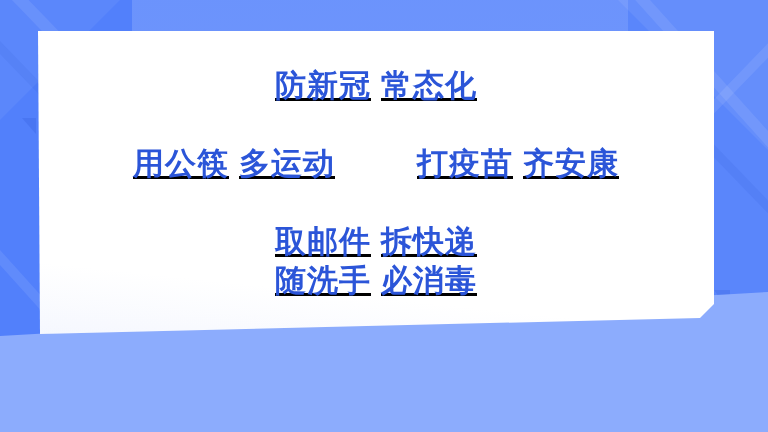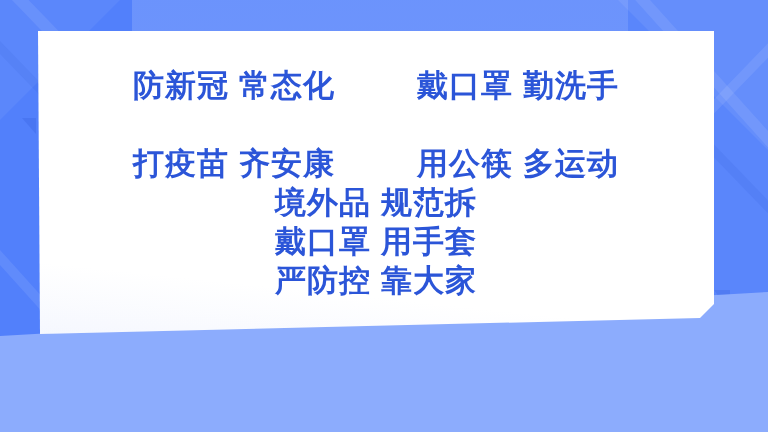--- a/index.html
+++ b/index.html
@@ -106,20 +106,21 @@
     display: flex;
     flex-direction: column;
     gap: 0;
   }
   .slogan-row {
     height: 39px;
     display: flex;
     align-items: center;
     justify-content: center;
     gap: 72px;
+    text-decoration: underline;
   }
   .slogan-col {
     width: 212px;
     text-align: center;
     color: #2b55d8;
     font-size: 31px;
     font-weight: 700;
     letter-spacing: 1px;
     line-height: 1;
     white-space: nowrap;
@@ -152,37 +153,35 @@
 
   <div class="bg-bottom-band"></div>
 
   <div class="card"></div>
   <div class="card-shade"></div>
 
   <div class="slogan-grid">
 
     <div class="slogan-row">
       <div class="slogan-col"><span class="phrase">防新冠</span><span class="phrase">常态化</span></div>
-      <div class="slogan-col"><span class="phrase">戴口罩</span><span class="phrase">勤洗手</span></div>
     </div>
 
     <div class="slogan-row">
     </div>
 
     <div class="slogan-row">
+      <div class="slogan-col"><span class="phrase">用公筷</span><span class="phrase">多运动</span></div>
       <div class="slogan-col"><span class="phrase">打疫苗</span><span class="phrase">齐安康</span></div>
-      <div class="slogan-col"><span class="phrase">用公筷</span><span class="phrase">多运动</span></div>
     </div>
 
     <div class="slogan-row">
-      <div class="slogan-col"><span class="phrase">境外品</span><span class="phrase">规范拆</span></div>
     </div>
 
     <div class="slogan-row">
-      <div class="slogan-col"><span class="phrase">戴口罩</span><span class="phrase">用手套</span></div>
+      <div class="slogan-col"><span class="phrase">取邮件</span><span class="phrase">拆快递</span></div>
     </div>
 
     <div class="slogan-row">
-      <div class="slogan-col"><span class="phrase">严防控</span><span class="phrase">靠大家</span></div>
+      <div class="slogan-col"><span class="phrase">随洗手</span><span class="phrase">必消毒</span></div>
     </div>
 
   </div>
 </div>
 
 </body></html>

